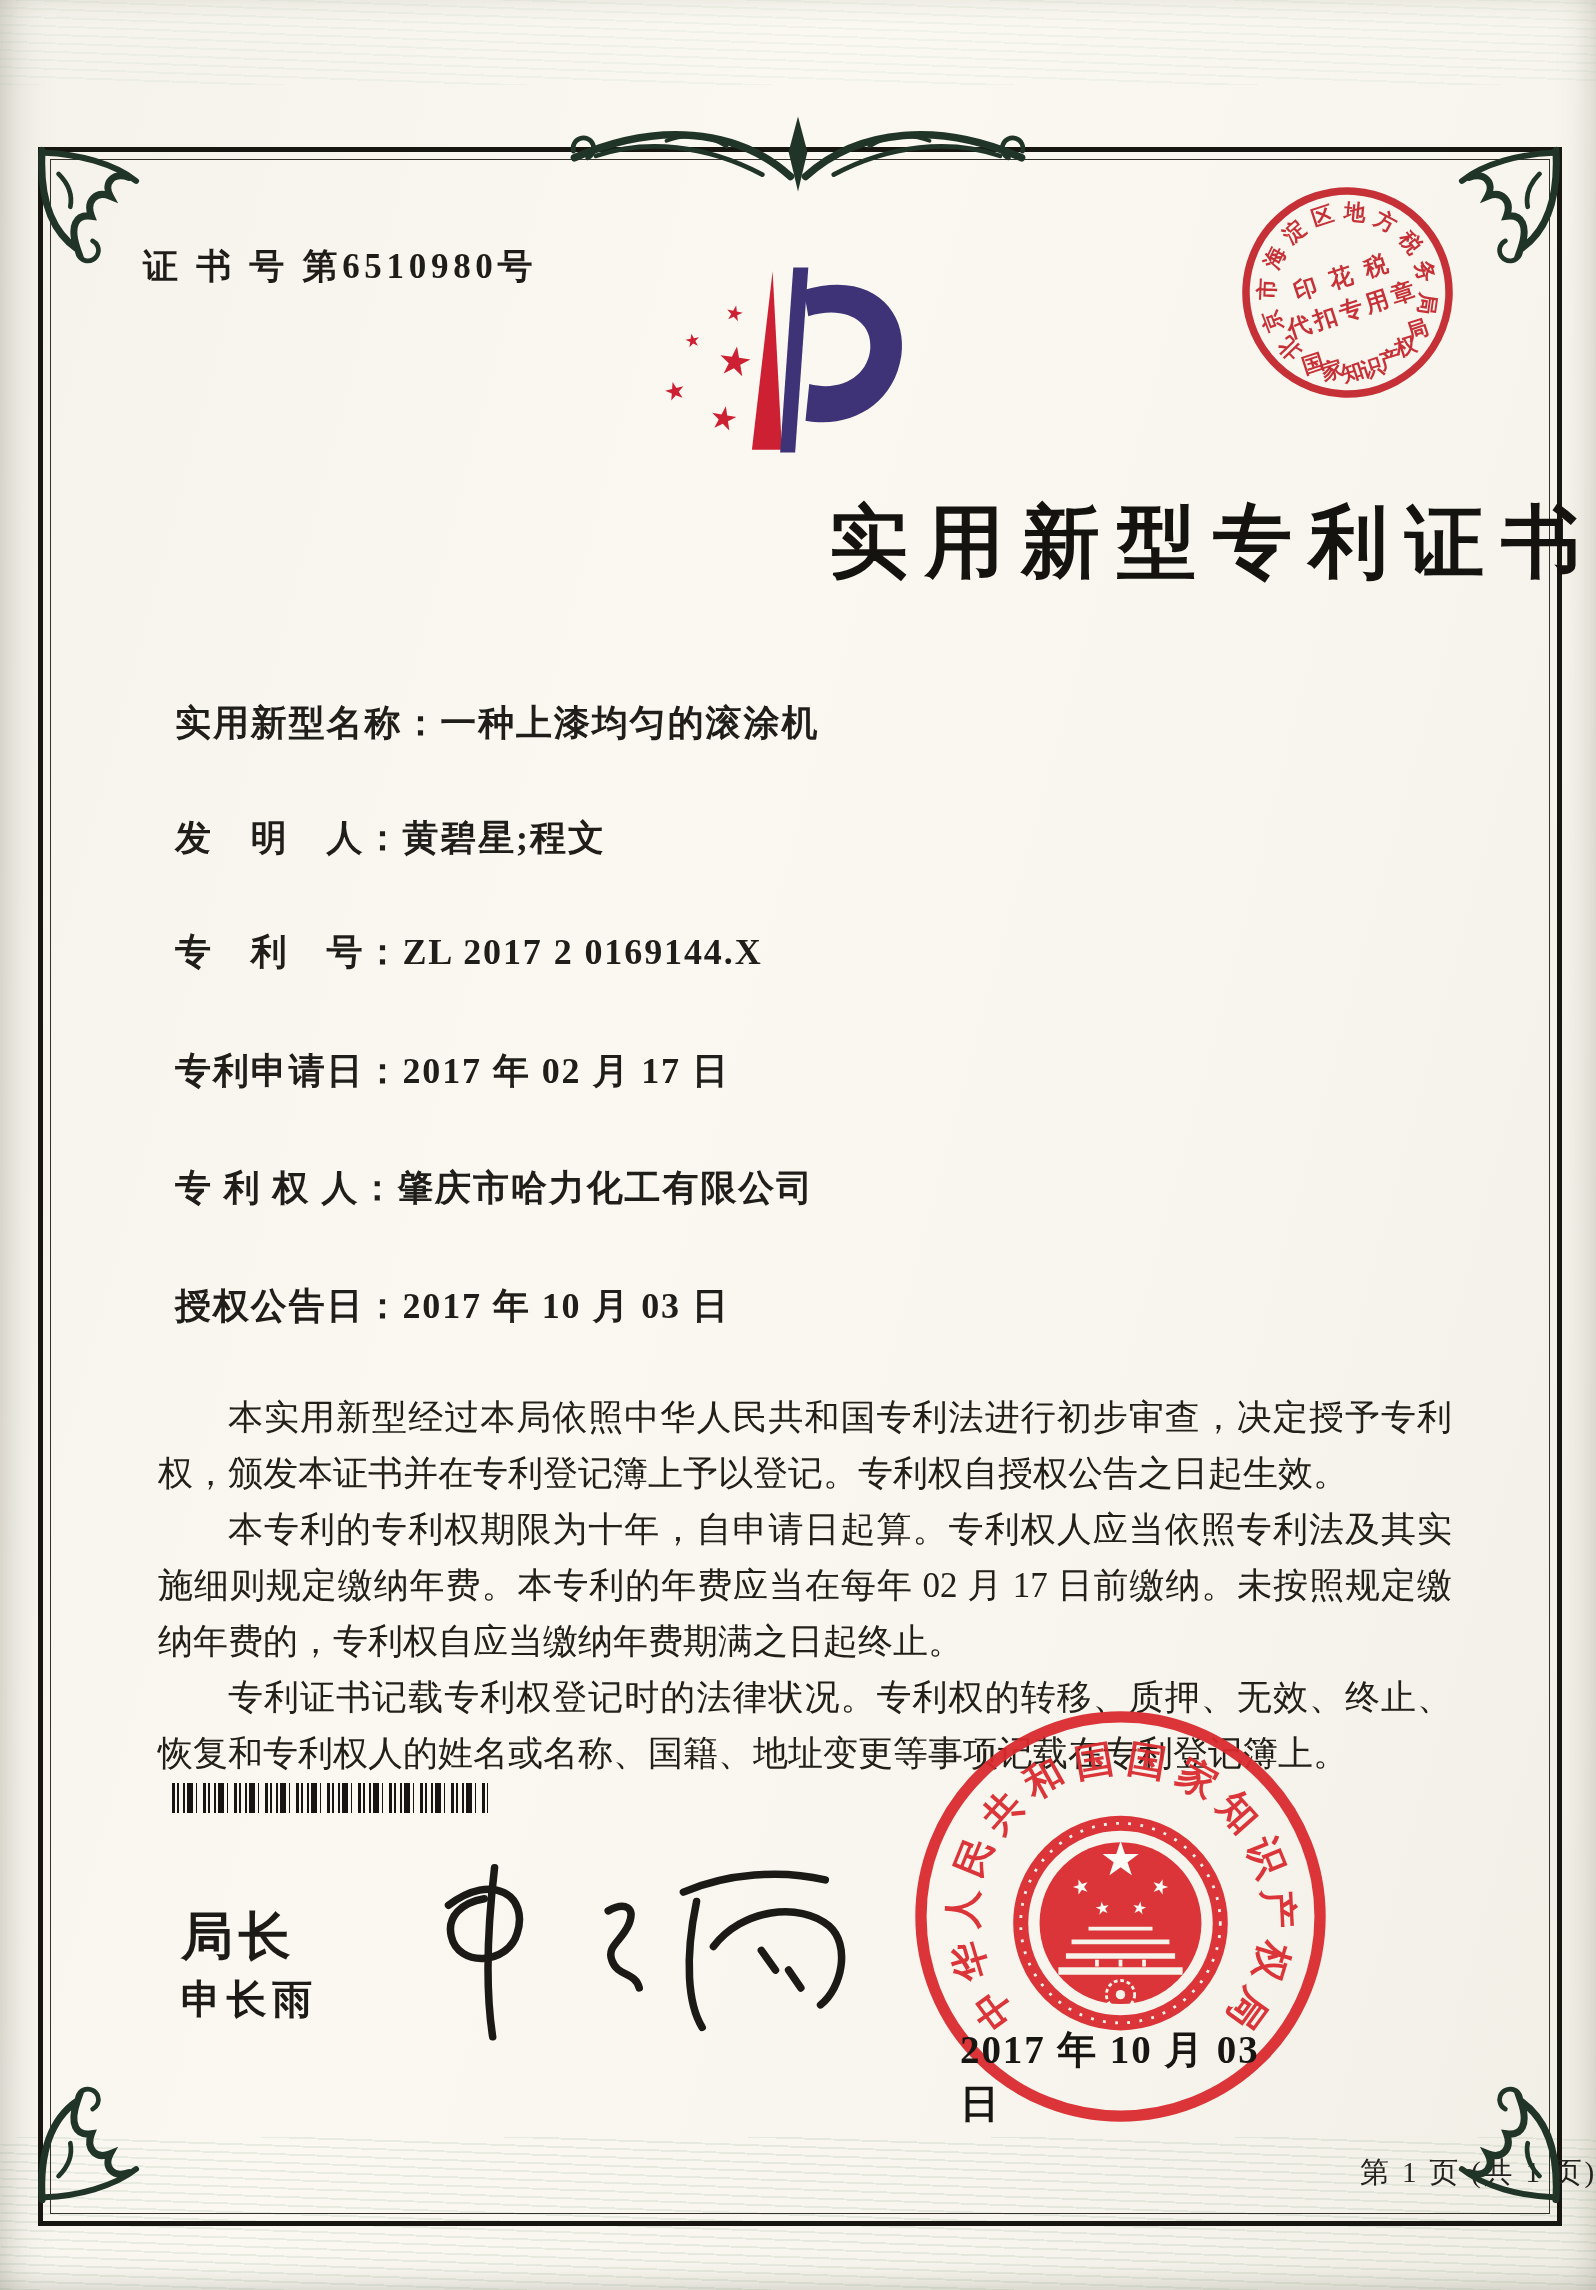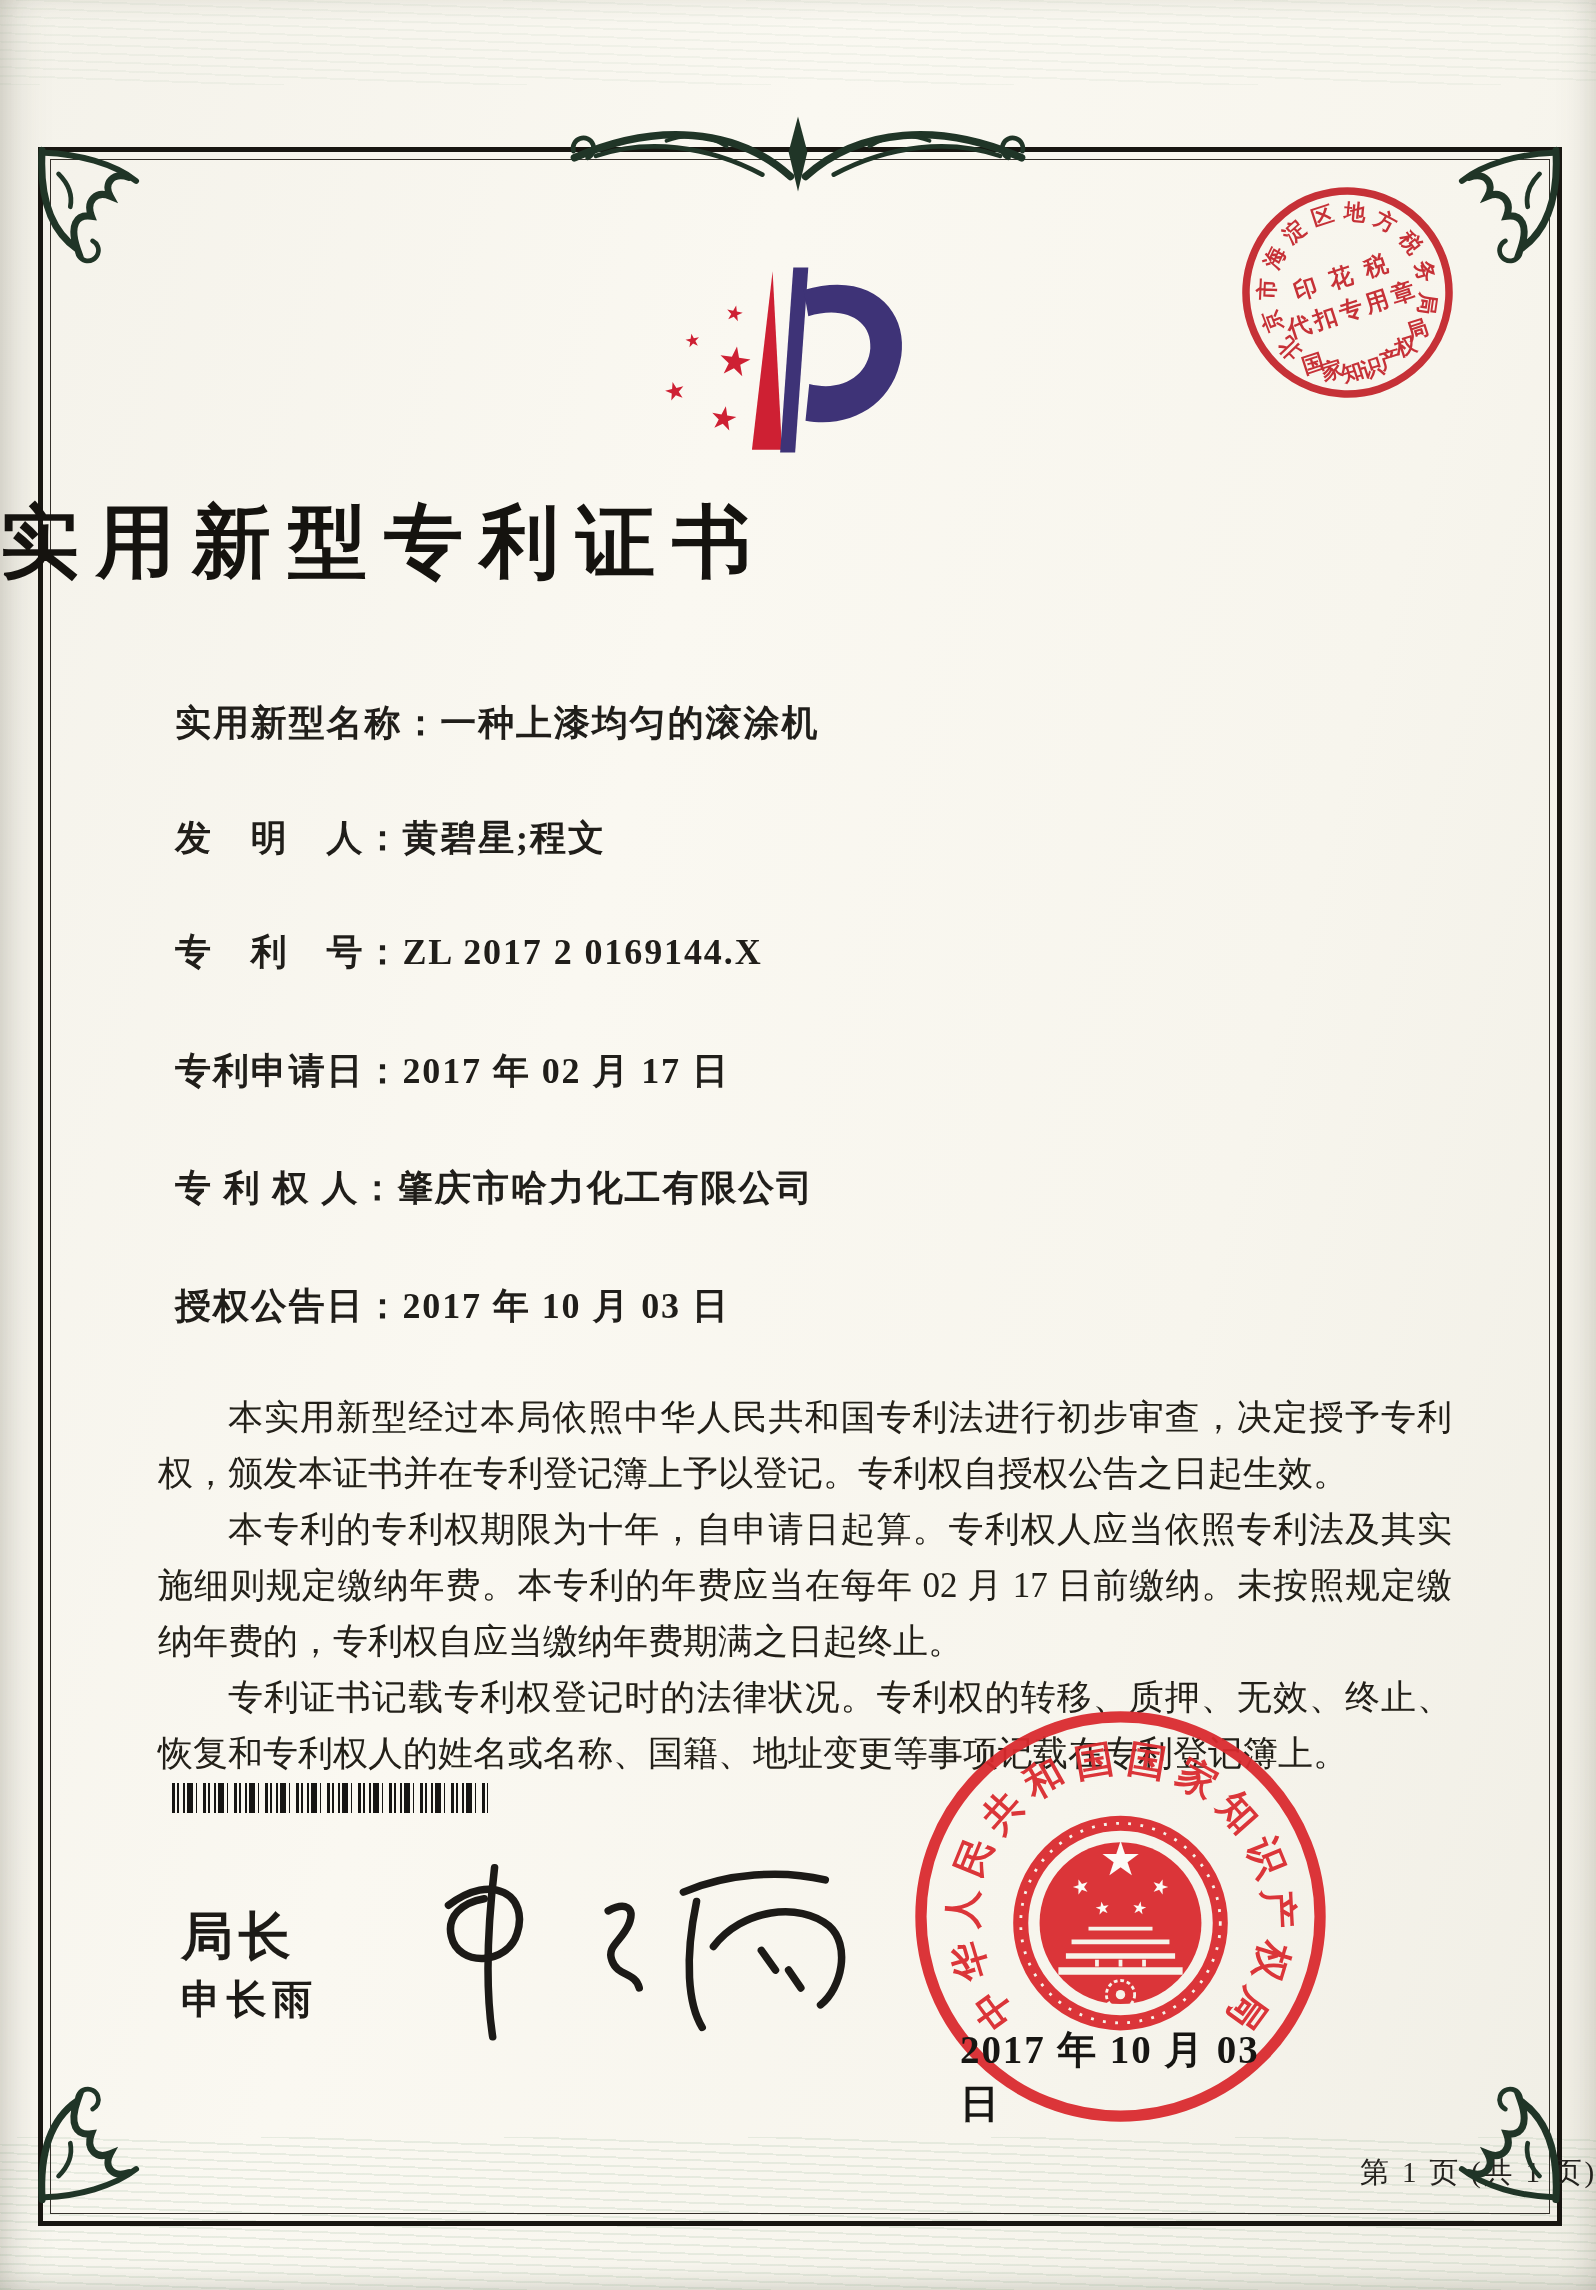--- a/index.html
+++ b/index.html
@@ -29,21 +29,21 @@
   #frame-inner{
     position:absolute;inset:6.6px;border:1.9px solid #34302a;
   }
   
   .certno{
     position:absolute;left:143px;top:243px;
     font-size:35px;color:#1f1d1a;letter-spacing:4.7px;font-weight:600;
   }
   .title{
     position:absolute;left:0;top:490px;width:100%;
-    text-align:left;font-size:79px;font-weight:bold;color:#15130f;
+    text-align:right;font-size:79px;font-weight:bold;color:#15130f;
     letter-spacing:17px;
   }
   .field{
     position:absolute;left:175px;
     font-size:36px;color:#201e1a;letter-spacing:1.9px;font-weight:600;
   }
   .paras{
     position:absolute;left:158px;top:1362px;width:1294px;
     font-size:35px;line-height:56px;color:#232019;
     text-align:justify;font-weight:500;margin-top:28px;
@@ -153,20 +153,21 @@
     <svg viewBox="0 0 120 120">
         <g stroke="#203527" fill="none" stroke-linecap="round">
       <path d="M12,112 C10,78 16,46 42,28 C35,48 41,58 54,56 C49,69 58,78 70,73 C64,84 72,94 86,89" stroke-width="6"></path>
       <path d="M14,110 C42,109 73,101 92,86" stroke-width="5"></path>
       <path d="M42,28 a9,9 0 1 1 13,7" stroke-width="4"></path>
       <path d="M26,92 C34,84 38,74 36,64" stroke-width="4"></path>
     </g>
       </svg>
   </div>
 
+  <div class="certno">证 书 号 第6510980号</div>
 
   <svg class="logo" width="264" height="202" viewBox="0 0 280 215">
     <text class="logo-star" x="88" y="64" font-size="22" fill="#ce2033" text-anchor="middle" transform="rotate(12 88 64)">★</text>
     <text class="logo-star" x="46" y="92" font-size="19" fill="#ce2033" text-anchor="middle" transform="rotate(-10 46 92)">★</text>
     <text class="logo-star" x="88" y="122" font-size="42" fill="#ce2033" text-anchor="middle" transform="rotate(8 88 122)">★</text>
     <text class="logo-star" x="28" y="148" font-size="26" fill="#ce2033" text-anchor="middle" transform="rotate(-14 28 148)">★</text>
     <text class="logo-star" x="76" y="180" font-size="34" fill="#ce2033" text-anchor="middle" transform="rotate(10 76 180)">★</text>
     <polygon points="130,12 108,202 140,202" fill="#ce2033"></polygon>
     <path d="M152,8 L168,8 L154,205 L138,205 Z" fill="#3e3377"></path>
     <path d="M163,32 C236,10 274,55 267,102 C259,155 211,180 165,171 L169,132 C205,141 232,122 234,94 C236,64 206,48 168,60 Z" fill="#3e3377"></path>

